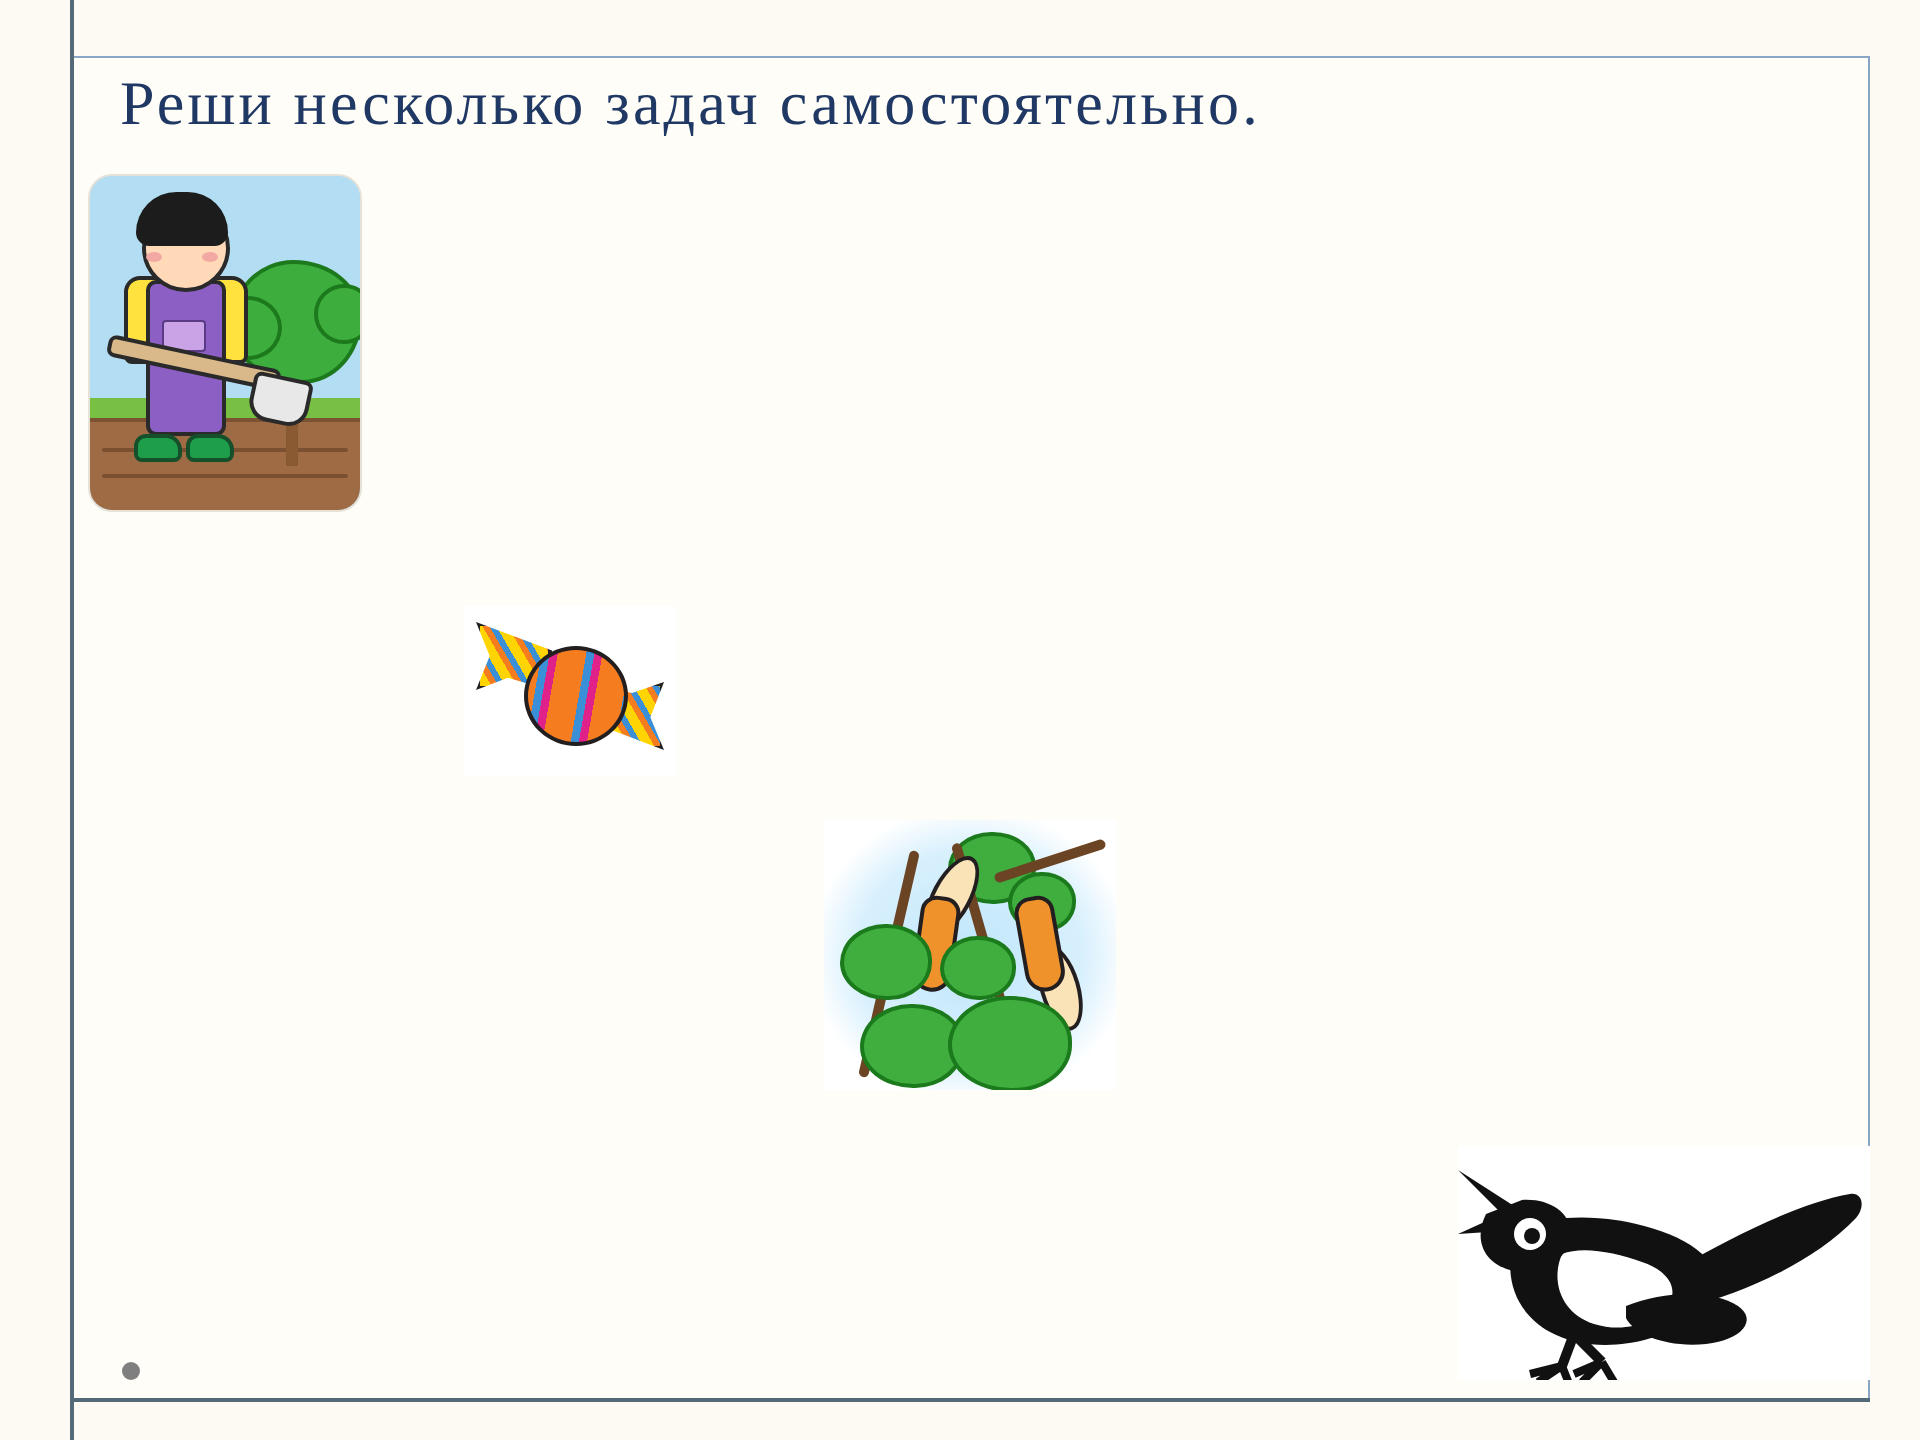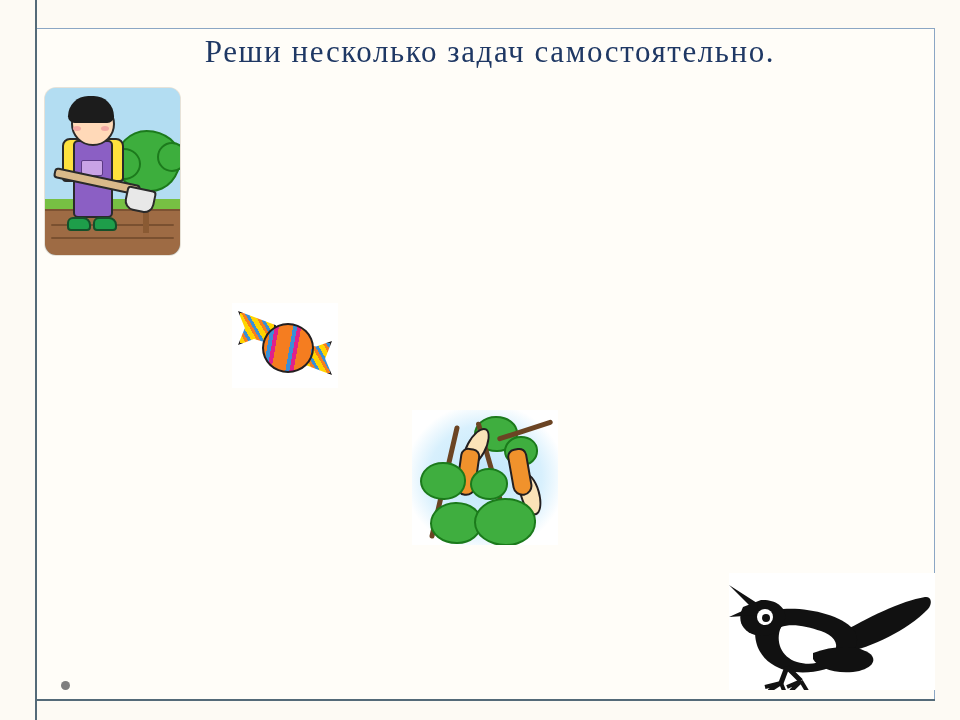--- a/index.html
+++ b/index.html
@@ -42,21 +42,20 @@
     height: 2px;
     background: #546a78;
   }
 
   
   #slide-title {
     position: absolute;
     left: 60px;
     top: 34px;
     width: 860px;
-    text-align: center;
     font-family: "Liberation Serif", serif;
     font-size: 31px;
     letter-spacing: 1.6px;
     color: #1f3864;
     white-space: nowrap;
   }
 
   
   .picture {
     position: absolute;

